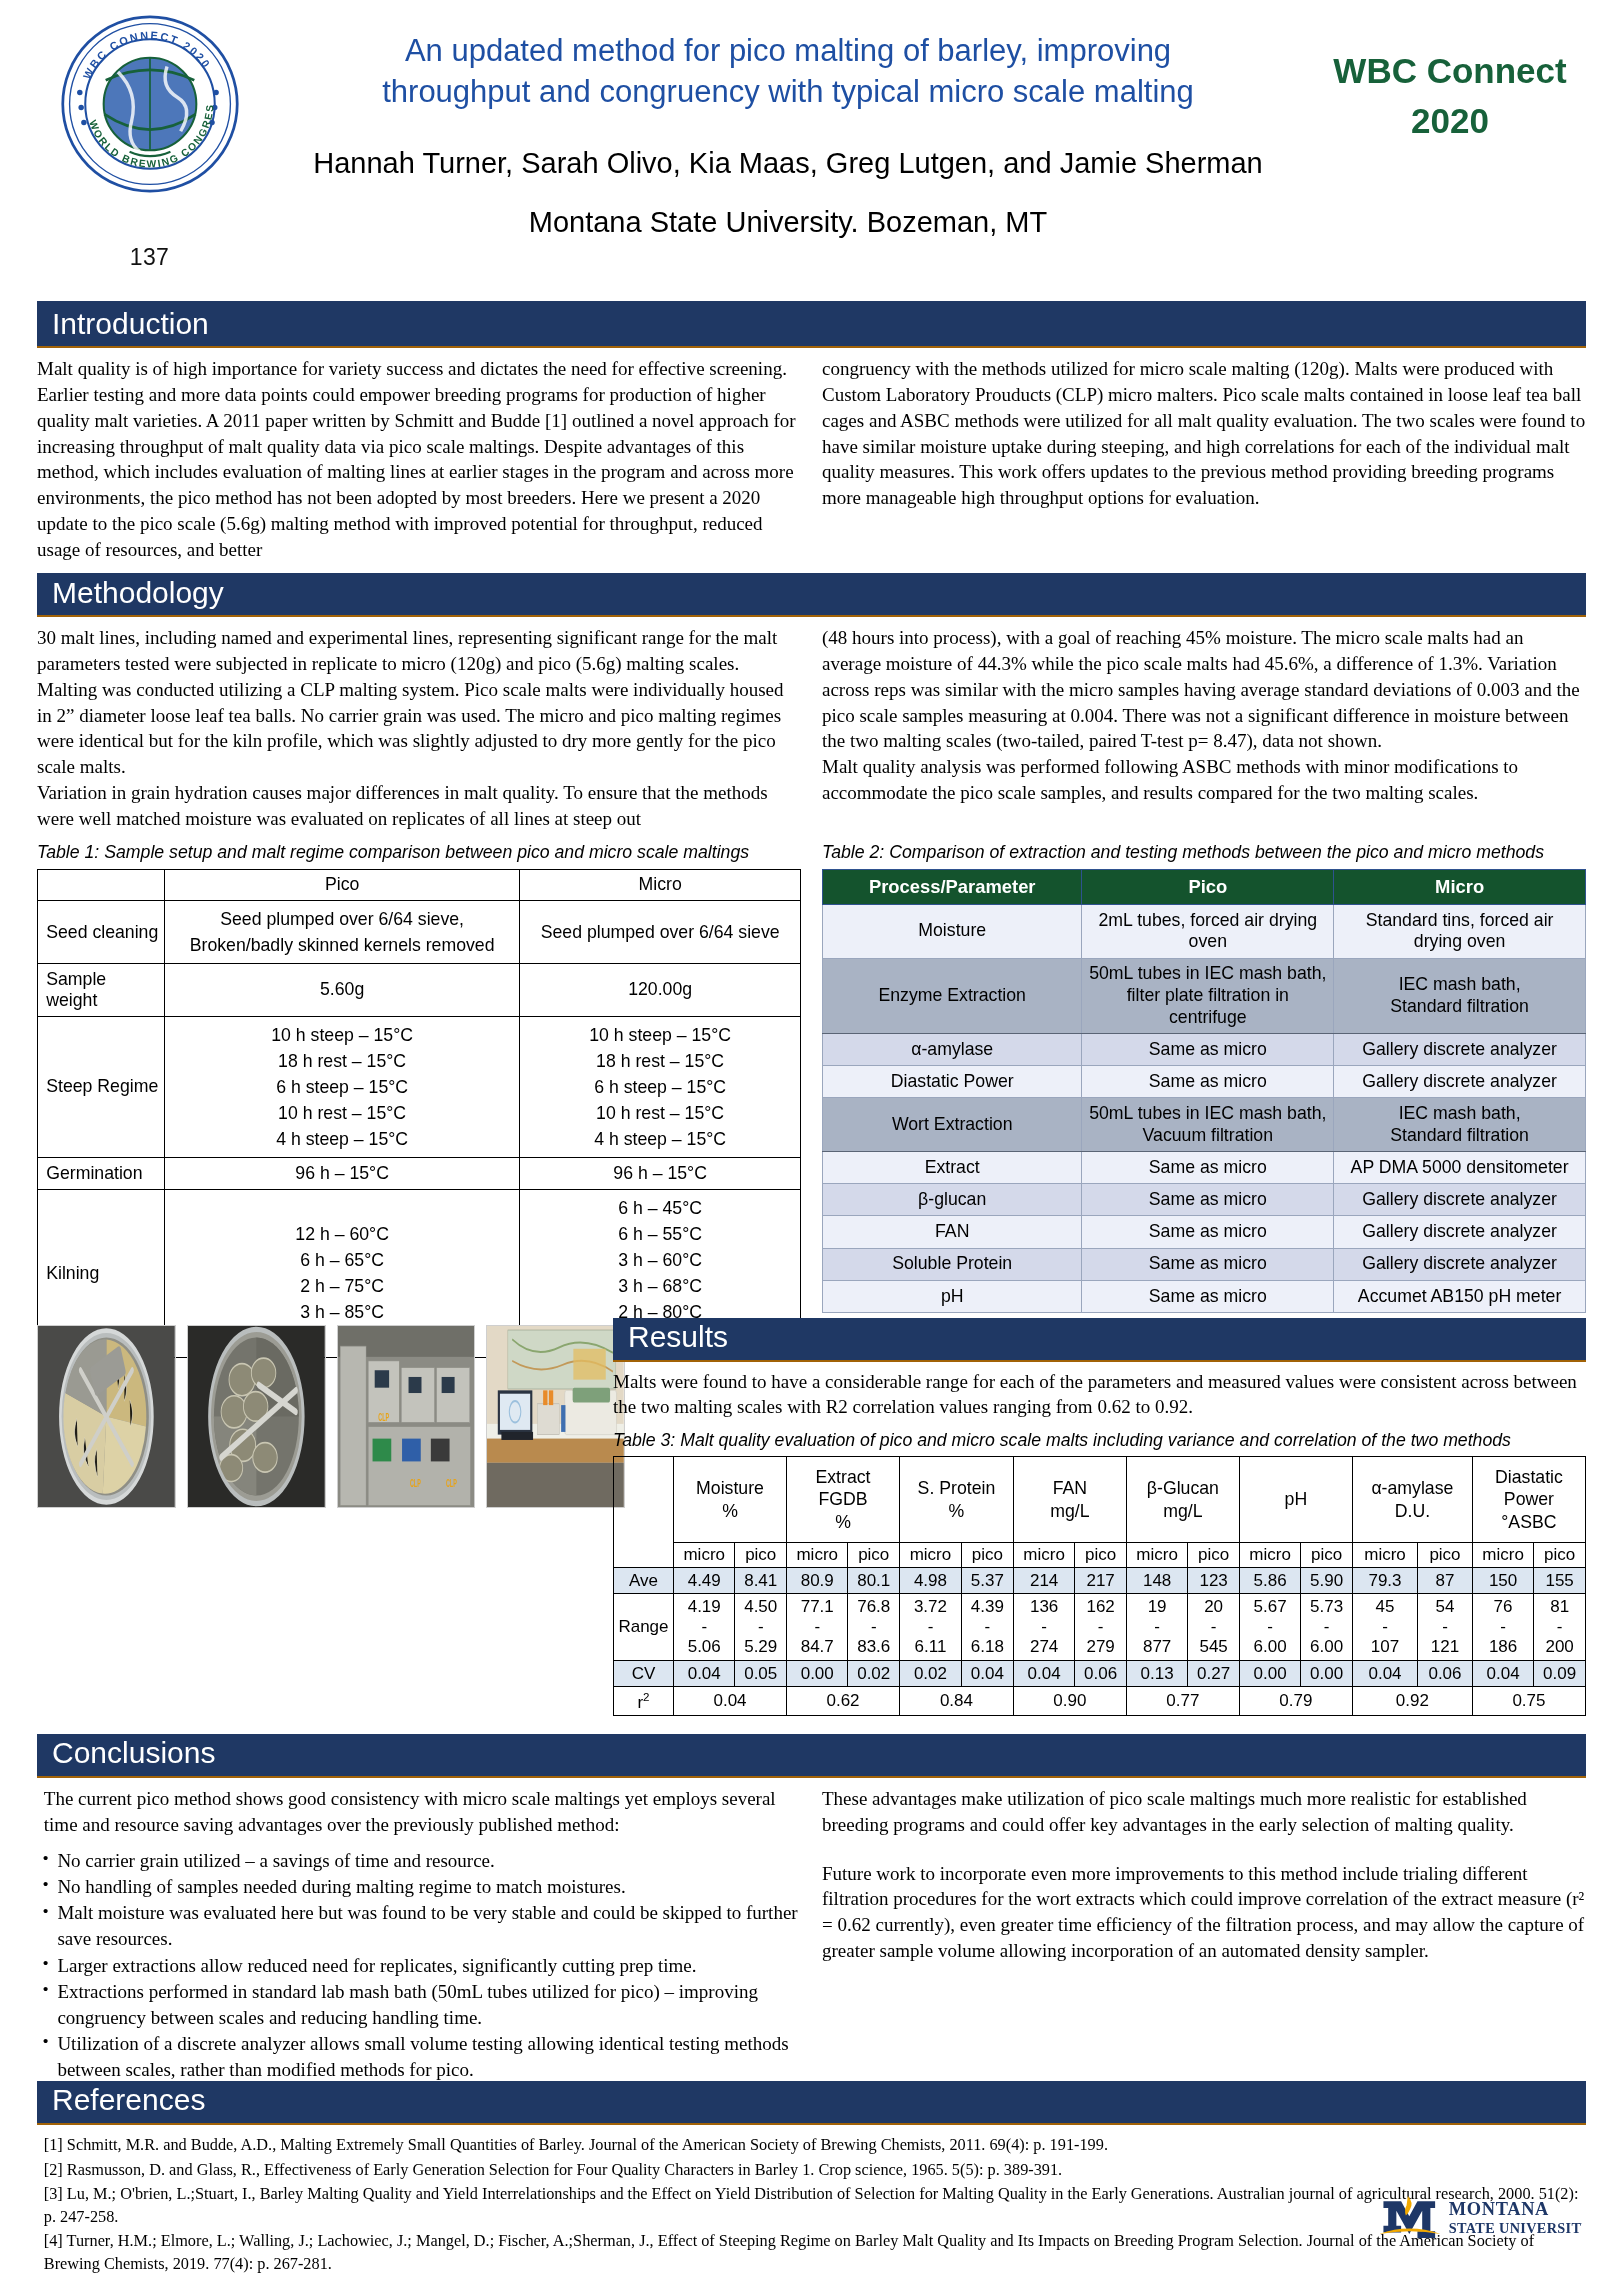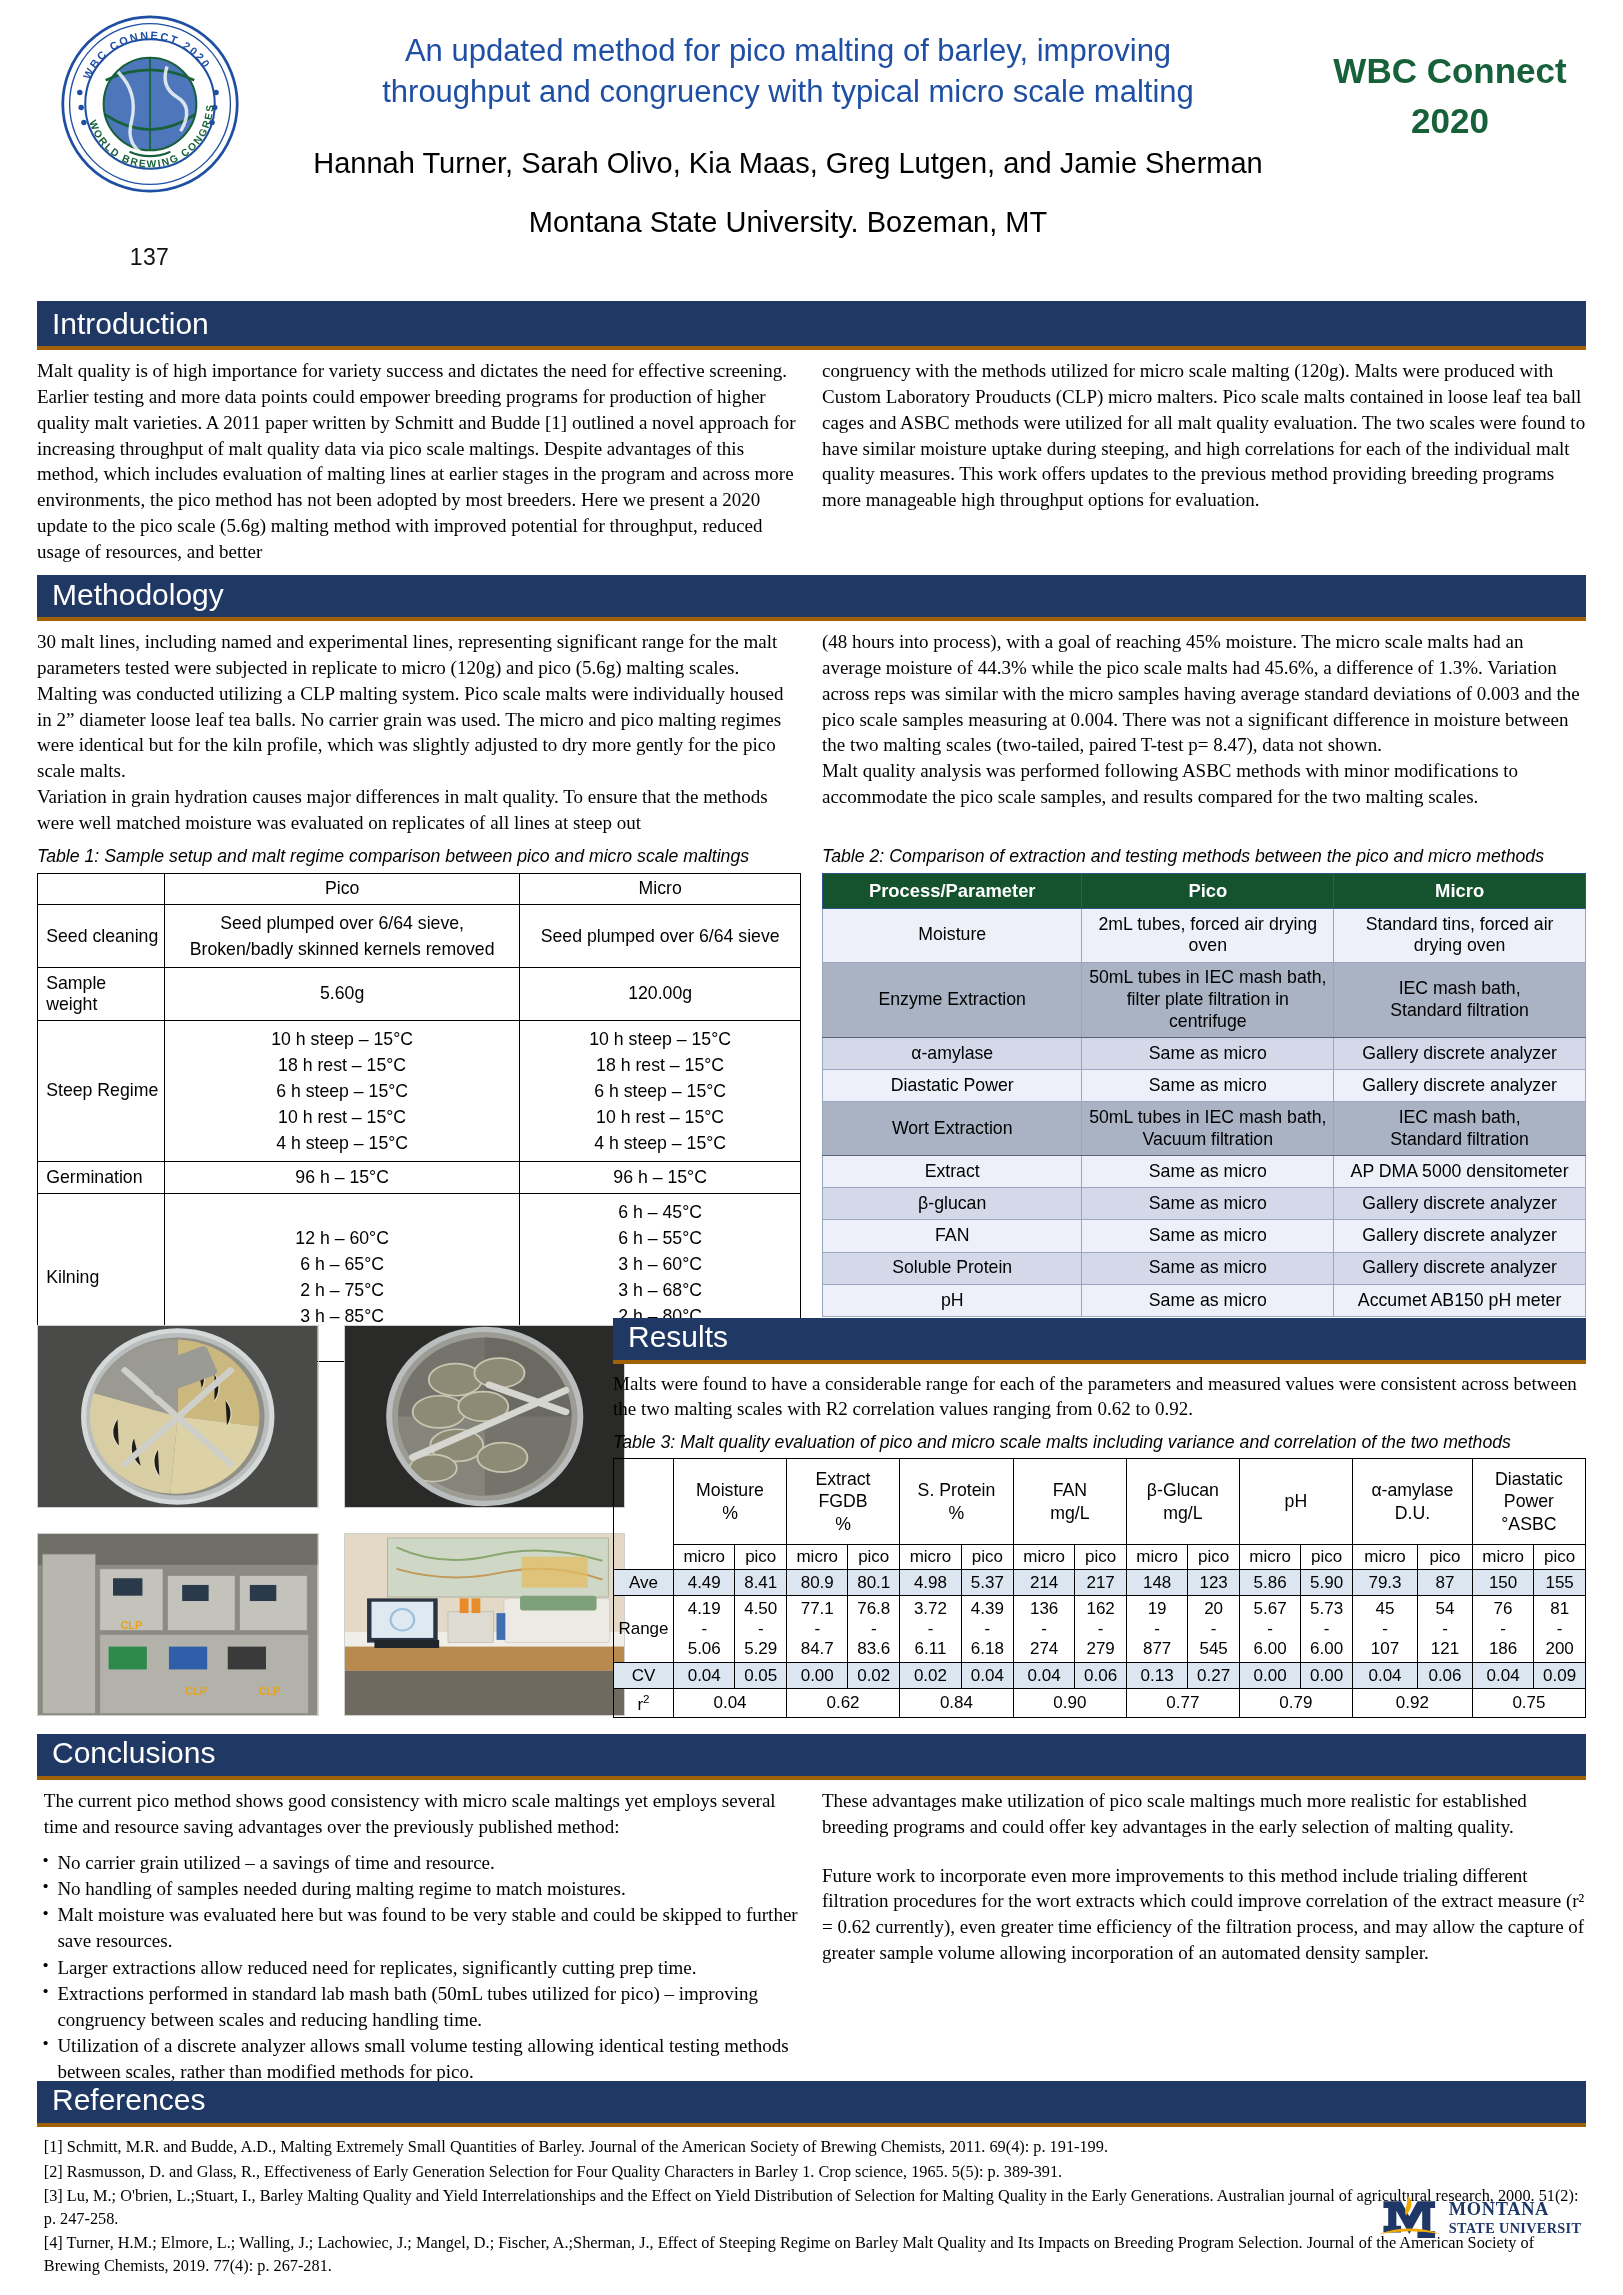--- a/index.html
+++ b/index.html
@@ -41,21 +41,21 @@
     font-size: 35px; color: #17613A; line-height: 1.42;
   }
 
   
   .rule-top { border-top: 3.4px solid #1F3864; margin-top: 1.4px; }
   .secbar {
     background: #1F3864; color: #fff;
     font-family: "Liberation Sans", sans-serif;
     font-size: 30px; font-weight: 400;
     padding: 3.4px 15px 6.1px 15px;
-    border-bottom: 4px solid #a16207;
+    border-bottom: 2px solid #a16207;
     line-height: 1.08;
   }
 
   
   .twocol { display: flex; gap: 21px; margin-top: 8.2px; }
   .col { flex: 1; }
   .bodytext {
     font-family: "Liberation Serif", serif;
     font-size: 19px; line-height: 1.355; color: #000; text-align: left;
   }
@@ -107,21 +107,21 @@
     vertical-align: middle; font-weight: 400;
   }
   .t3 .hdr td { height: 86px; line-height: 1.26; font-size: 17.7px; }
   .t3 .sub td { font-size: 17px; padding: 2px 0.7px; }
   .t3 tr.shade td { background: #DCE6F1; }
   .t3 .lbl { width: 60px; }
   .t3 .rng td { line-height: 1.18; }
   .t3 sup { font-size: 11.6px; }
 
   
-  .photos { display: grid; grid-template-columns: 1fr 1fr; gap: 25px; margin-top: 9.5px; width: 588px; }
+  .photos { display: grid; grid-template-columns: 1fr 1fr 1fr 1fr; gap: 11px; margin-top: 9.5px; width: 588px; }
   .photo { height: 183px; border: 0.7px solid #cfcfcf; overflow: hidden; position: relative; }
 
   
   .refs {
     font-family: "Liberation Serif", serif; font-size: 16.3px; line-height: 1.40;
     padding: 9.5px 6.8px 0 6.8px;
   }
   .refs .ref { margin-bottom: 1.4px; }
   .msu-logo { position: absolute; right: 41px; bottom: 50px; width: 204px; height: 52px; text-decoration: underline; }
 

